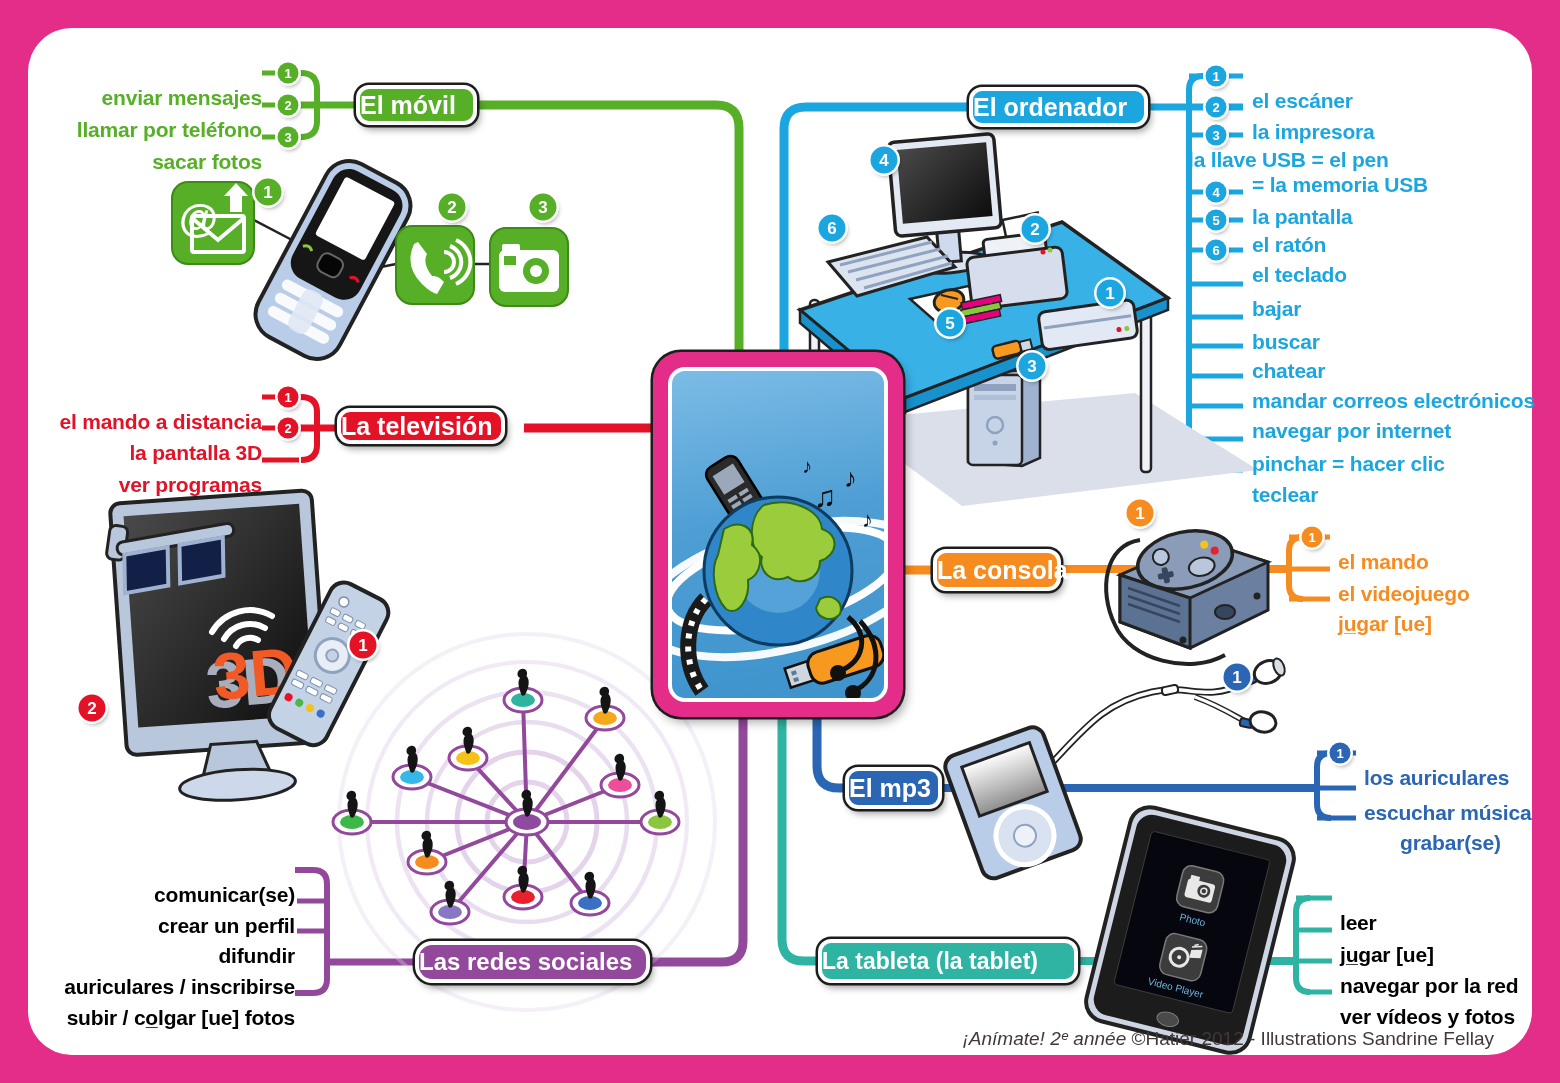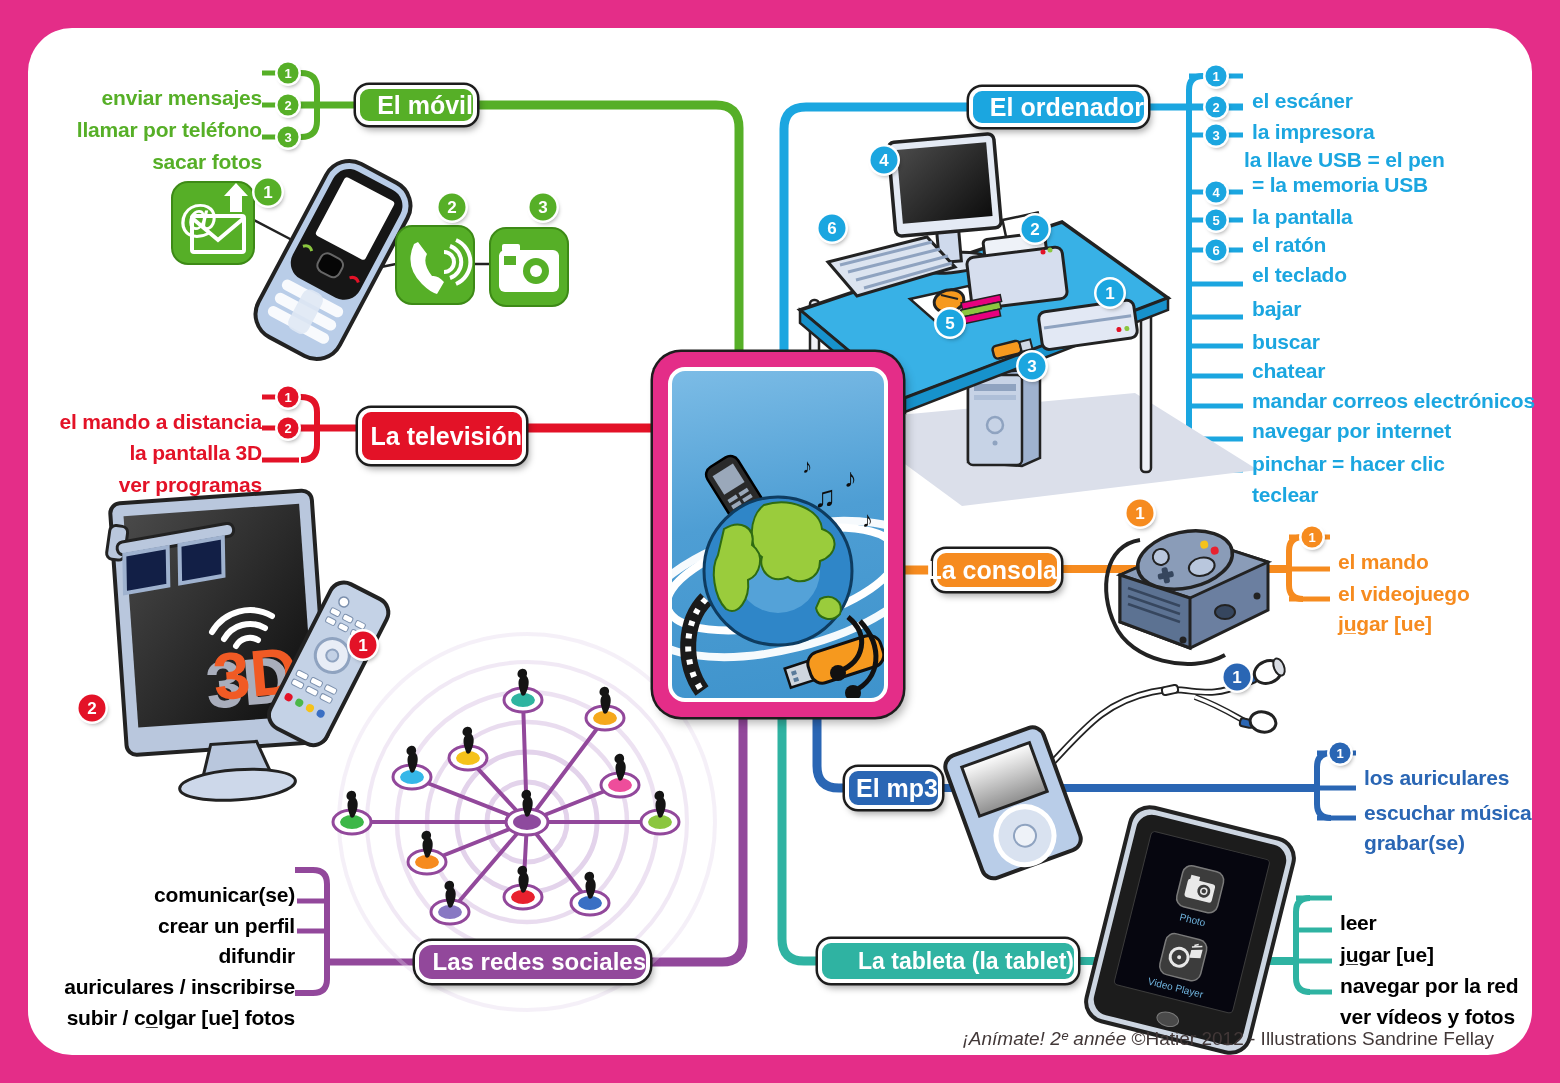--- a/index.html
+++ b/index.html
@@ -12,21 +12,21 @@
   .txt-green{color:#56af27;} .txt-cyan{color:#1ba6e0;} .txt-red{color:#e31227;}
   .txt-orange{color:#f68b1f;} .txt-blue{color:#2a66b4;} .txt-purple{color:#000000;} .txt-teal{color:#000000;}
   .nc{position:absolute;border-radius:50%;color:#fff;font-weight:bold;text-align:center;
       transform:translate(-50%,-50%);box-shadow:0 0 0 2.5px #fff,2px 3px 4px rgba(0,0,0,.35);}
   .nc-s{width:21px;height:21px;line-height:21px;font-size:13px;}
   .nc-m{width:27px;height:27px;line-height:27px;font-size:17px;}
   .bg-green{background:#56af27;} .bg-cyan{background:#1ba6e0;} .bg-red{background:#e31227;}
   .bg-orange{background:#f68b1f;} .bg-blue{background:#2a66b4;}
   .badge{position:absolute;border-radius:13px;border:4px solid #fff;box-sizing:border-box;
          box-shadow:0 0 0 2.5px #1d1d1d,3px 5px 7px rgba(0,0,0,.35);color:#fff;font-weight:bold;
-         font-size:25px;display:flex;align-items:center;justify-content:flex-end;white-space:nowrap;}
+         font-size:25px;display:flex;align-items:center;justify-content:flex-start;white-space:nowrap;}
   .b-green{background:#56af27;} .b-cyan{background:#1ba6e0;} .b-red{background:#e31227;}
   .b-orange{background:#f68b1f;} .b-blue{background:#2a66b4;} .b-purple{background:#92489b;border-radius:17px;} .b-teal{background:#2fb3a2;}
   .card{position:absolute;left:653px;top:352px;width:250px;height:365px;background:#e42d88;border-radius:28px;
         box-shadow:0 0 0 2.5px #1d1d1d,4px 6px 10px rgba(0,0,0,.3);}
   .card-inner{position:absolute;left:15px;top:15px;right:15px;bottom:15px;border:4px solid #fff;border-radius:17px;
         background:linear-gradient(170deg,#7cbce6 0%,#4e9ed4 45%,#3e93cc 100%);overflow:hidden;}
   .card-title{position:absolute;left:23px;top:22px;width:204px;height:70px;background:#e42d88;border:3px solid #fff;
         border-radius:13px;box-shadow:0 0 0 2px #1d1d1d;color:#fff;font-weight:bold;font-size:28px;line-height:33px;
         text-align:center;box-sizing:border-box;padding-top:1px;}
   .footer{position:absolute;right:66px;top:1028px;font-size:19px;color:#423838;white-space:nowrap;text-align:center;}
@@ -433,21 +433,21 @@
     </svg>
   </div>
 </div>
 
 <div class="badge b-green" style="left:356px;top:85px;width:121px;height:40px">
     <span>El móvil</span>
   </div>
 <div class="badge b-cyan" style="left:969px;top:87px;width:179px;height:40px">
     <span>El ordenador</span>
   </div>
-<div class="badge b-red" style="left:358px;top:408px;width:168px;height:56px">
+<div class="badge b-red" style="left:337px;top:408px;width:168px;height:36px">
     <span>La televisión</span>
   </div>
 <div class="badge b-orange" style="left:933px;top:549px;width:128px;height:42px">
     <span>La consola</span>
   </div>
 <div class="badge b-blue" style="left:845px;top:767px;width:97px;height:42px">
     <span>El mp3</span>
   </div>
 <div class="badge b-purple" style="left:415px;top:941px;width:235px;height:42px;font-size:24px">
     <span>Las redes sociales</span>
@@ -458,21 +458,21 @@
 
 <div class="vi ra txt-green" style="left:40px;top:59px;width:222px"><span>enviar mensajes</span></div>
 <div class="vi ra txt-green" style="left:40px;top:91px;width:222px"><span>llamar por teléfono</span></div>
 <div class="vi ra txt-green" style="left:40px;top:123px;width:222px"><span>sacar fotos</span></div>
 <span class="nc nc-s bg-green" style="left:288px;top:73px">1</span>
 <span class="nc nc-s bg-green" style="left:288px;top:105px">2</span>
 <span class="nc nc-s bg-green" style="left:288px;top:137px">3</span>
 
 <div class="vi txt-cyan" style="left:1252px;top:62px"><span>el escáner</span></div>
 <div class="vi txt-cyan" style="left:1252px;top:93px"><span>la impresora</span></div>
-<div class="vi txt-cyan" style="left:1244px;top:121px"><span>la llave USB = el pen</span></div>
+<div class="vi txt-cyan" style="left:1188px;top:121px"><span>la llave USB = el pen</span></div>
 <div class="vi txt-cyan" style="left:1252px;top:146px"><span>= la memoria USB</span></div>
 <div class="vi txt-cyan" style="left:1252px;top:178px"><span>la pantalla</span></div>
 <div class="vi txt-cyan" style="left:1252px;top:206px"><span>el ratón</span></div>
 <div class="vi txt-cyan" style="left:1252px;top:236px"><span>el teclado</span></div>
 <div class="vi txt-cyan" style="left:1252px;top:270px"><span>bajar</span></div>
 <div class="vi txt-cyan" style="left:1252px;top:303px"><span>buscar</span></div>
 <div class="vi txt-cyan" style="left:1252px;top:332px"><span>chatear</span></div>
 <div class="vi txt-cyan" style="left:1252px;top:362px"><span>mandar correos electrónicos</span></div>
 <div class="vi txt-cyan" style="left:1252px;top:392px"><span>navegar por internet</span></div>
 <div class="vi txt-cyan" style="left:1252px;top:425px"><span>pinchar = hacer clic</span></div>
@@ -490,21 +490,21 @@
 <span class="nc nc-s bg-red" style="left:288px;top:397px">1</span>
 <span class="nc nc-s bg-red" style="left:288px;top:428px">2</span>
 
 <div class="vi txt-orange" style="left:1338px;top:523px"><span>el mando</span></div>
 <div class="vi txt-orange" style="left:1338px;top:555px"><span>el videojuego</span></div>
 <div class="vi txt-orange" style="left:1338px;top:585px"><span>ju̲gar [ue]</span></div>
 <span class="nc nc-s bg-orange" style="left:1312px;top:537px">1</span>
 
 <div class="vi txt-blue" style="left:1364px;top:739px"><span>los auriculares</span></div>
 <div class="vi txt-blue" style="left:1364px;top:774px"><span>escuchar música</span></div>
-<div class="vi txt-blue" style="left:1364px;top:804px"><span>grabar(se)</span></div>
+<div class="vi txt-blue" style="left:1400px;top:804px"><span>grabar(se)</span></div>
 <span class="nc nc-s bg-blue" style="left:1340px;top:753px">1</span>
 
 <div class="vi ra txt-purple" style="left:40px;top:856px;width:255px"><span>comunicar(se)</span></div>
 <div class="vi ra txt-purple" style="left:40px;top:887px;width:255px"><span>crear un perfil</span></div>
 <div class="vi ra txt-purple" style="left:40px;top:917px;width:255px"><span>difundir</span></div>
 <div class="vi ra txt-purple" style="left:40px;top:948px;width:255px"><span>auriculares / inscribirse</span></div>
 <div class="vi ra txt-purple" style="left:40px;top:979px;width:255px"><span>subir / co̲lgar [ue] fotos</span></div>
 
 <div class="vi txt-teal" style="left:1340px;top:884px"><span>leer</span></div>
 <div class="vi txt-teal" style="left:1340px;top:916px"><span>ju̲gar [ue]</span></div>

